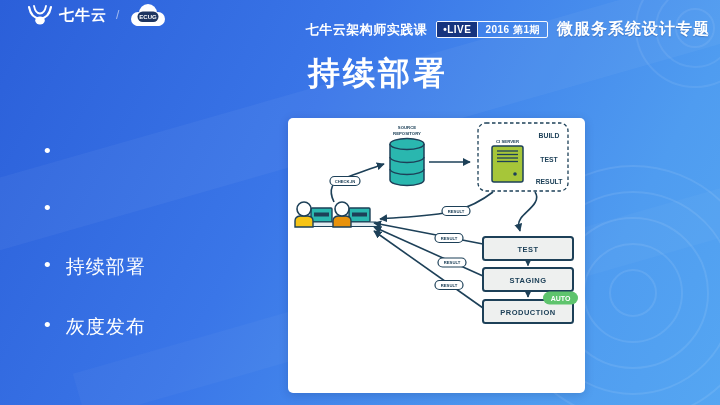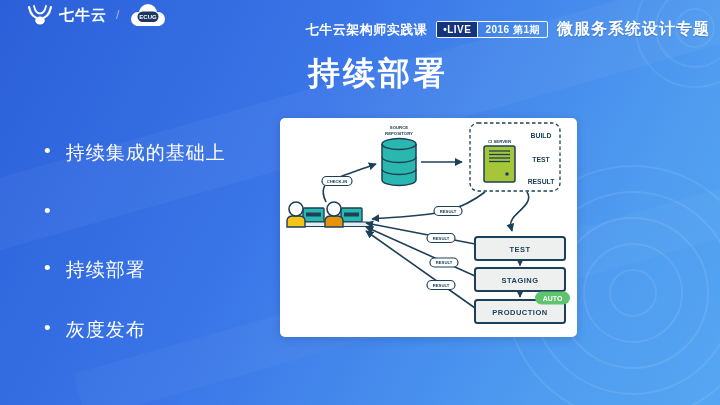--- a/index.html
+++ b/index.html
@@ -44,21 +44,21 @@
 
   
   .page-title { position:absolute; left:308px; top:52px; color:#fff; font-size:32px; font-weight:bold;
                 letter-spacing:3px; }
   .bullet-list { position:absolute; left:44px; top:140px; list-style:none; }
   .bullet-list li { display:flex; align-items:flex-start; gap:14px; color:#fff; font-size:19px;
                     margin-bottom:34px; letter-spacing:1px; }
   .bullet-dot { font-size:19px; line-height:1.2; }
 
   
-  .diagram-panel { position:absolute; left:280px; top:118px; width:297px; height:219px;
+  .diagram-panel { position:absolute; left:288px; top:118px; width:297px; height:275px;
                    background:#ffffff; border-radius:5px; box-shadow:0 2px 10px rgba(0,20,80,0.18); }
   .diagram-panel svg { display:block; }
   text { font-family:"Liberation Sans", sans-serif; }
 </style>
 </head>
 <body>
 
 <div class="slide">
 
   <div class="streak streak-a"></div>
@@ -101,21 +101,20 @@
       <span class="session-seg">2016 第1期</span>
     </span>
     <span class="topic-badge">微服务系统设计专题</span>
   </div>
 
   <h1 class="page-title">持续部署</h1>
 
   <ul class="bullet-list">
     <li>
         <span class="bullet-dot">•</span>
-        <span>持续集成的基础上</span>
       </li>
     <li>
         <span class="bullet-dot">•</span>
       </li>
     <li>
         <span class="bullet-dot">•</span>
         <span>持续部署</span>
       </li>
     <li>
         <span class="bullet-dot">•</span>

